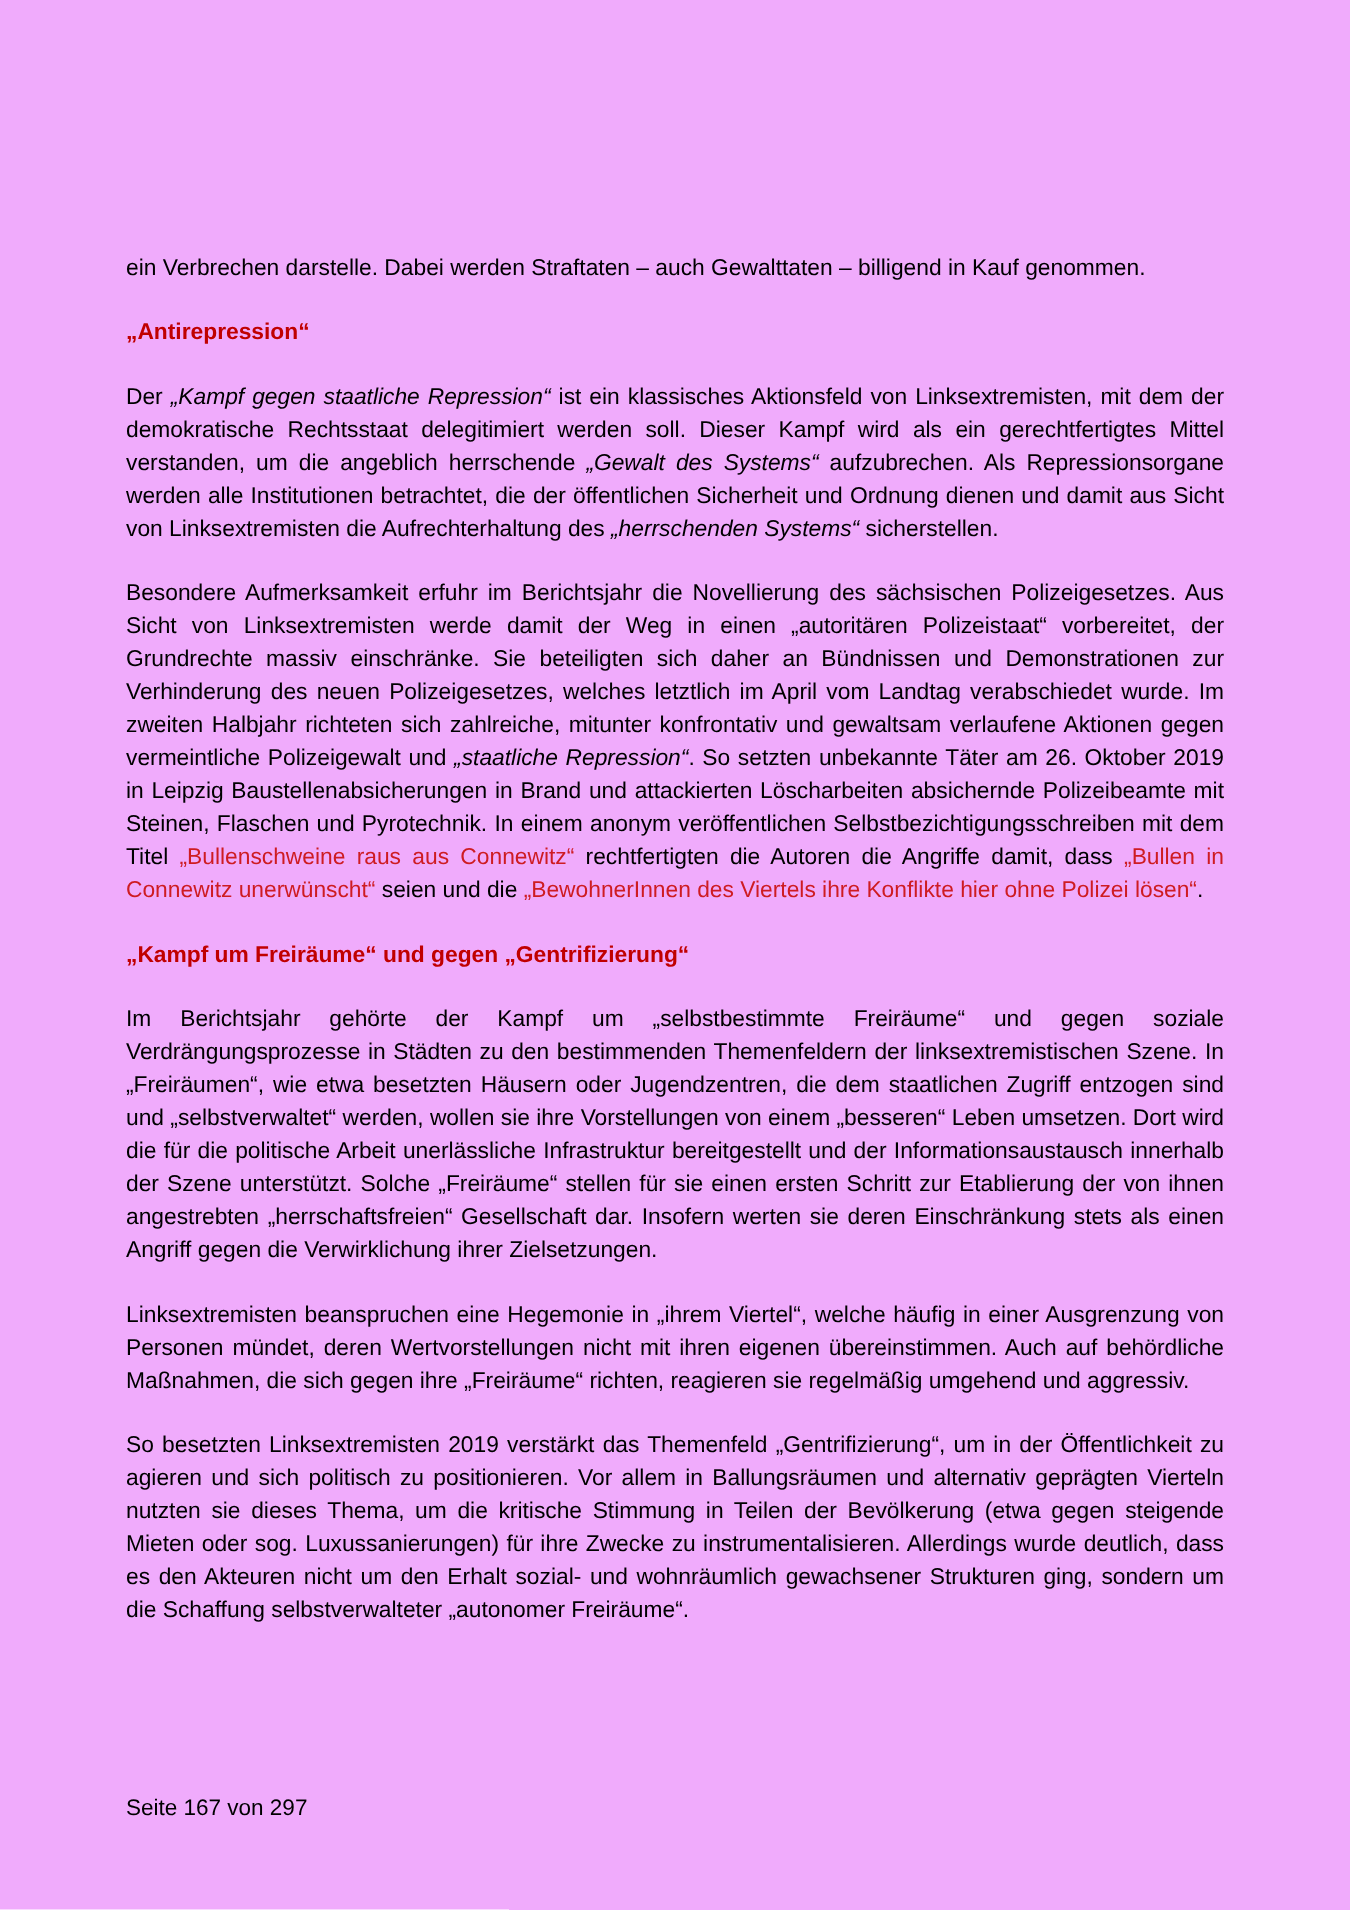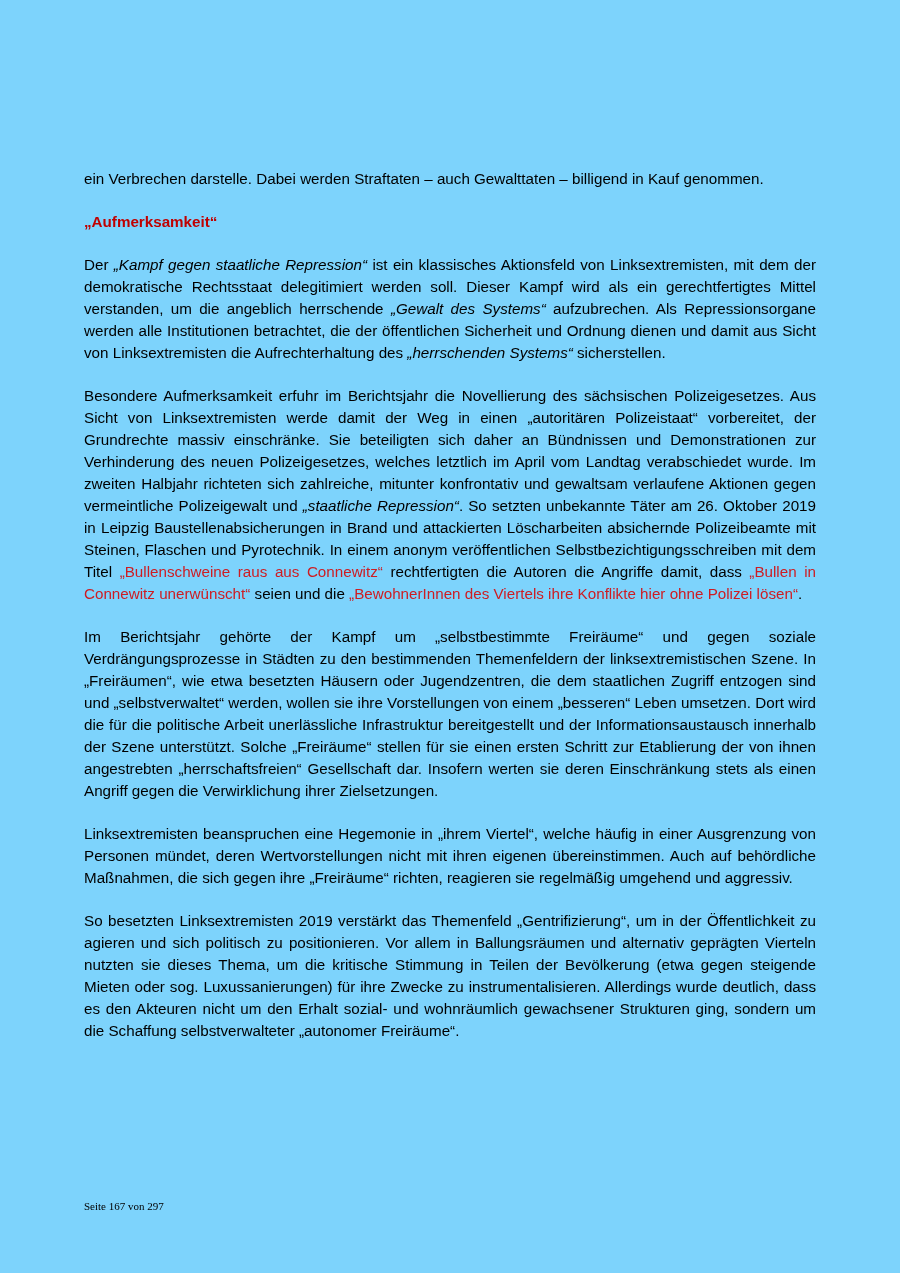--- a/index.html
+++ b/index.html
@@ -8,21 +8,21 @@
     background: #ffffff;
   }
   body {
     font-family: "Liberation Sans", sans-serif;
     color: #000000;
   }
   .page {
     position: relative;
     width: 900px;
     height: 1273px;
-    background: #7dd3fc;
+    background: #f0abfc;
     overflow: hidden;
     box-sizing: border-box;
   }
   .content {
     position: absolute;
     left: 84px;
     top: 168px;
     width: 732px;
   }
   p.body-para {
@@ -51,41 +51,41 @@
   }
   i, em {
   }
   .red-italic {
     color: #CE1C22;
   }
   .footer {
     position: absolute;
     left: 84px;
     top: 1195px;
-    font-size: 11px;
+    font-size: 15px;
     line-height: 22px;
     color: #000000;
-    font-family: Liberation Serif, serif;
   }
 </style>
 </head>
 <body>
 
 <div class="page">
 
   <div class="content">
 
     <p class="body-para">ein Verbrechen darstelle. Dabei werden Straftaten – auch Gewalttaten – billigend in Kauf genommen.</p>
 
-    <h2 class="section-heading">„Aufmerksamkeit“</h2>
+    <h2 class="section-heading">„Antirepression“</h2>
 
     <p class="body-para"><span>Der </span><i>„Kampf gegen staatliche Repression“</i><span> ist ein klassisches Aktionsfeld von Linksextremisten, mit dem der demokratische Rechtsstaat delegitimiert werden soll. Dieser Kampf wird als ein gerechtfertigtes Mittel verstanden, um die angeblich herrschende </span><i>„Gewalt des Systems“</i><span> aufzubrechen. Als Repressionsorgane werden alle Institutionen betrachtet, die der öffentlichen Sicherheit und Ordnung dienen und damit aus Sicht von Linksextremisten die Aufrechterhaltung des </span><i>„herrschenden Systems“</i><span> sicherstellen.</span></p>
 
     <p class="body-para"><span>Besondere Aufmerksamkeit erfuhr im Berichtsjahr die Novellierung des sächsischen Polizeigesetzes. Aus Sicht von Linksextremisten werde damit der Weg in einen „autoritären Polizeistaat“ vorbereitet, der Grundrechte massiv einschränke. Sie beteiligten sich daher an Bündnissen und Demonstrationen zur Verhinderung des neuen Polizeigesetzes, welches letztlich im April vom Landtag verabschiedet wurde. Im zweiten Halbjahr richteten sich zahlreiche, mitunter konfrontativ und gewaltsam verlaufene Aktionen gegen vermeintliche Polizeigewalt und </span><i>„staatliche Repression“</i><span>. So setzten unbekannte Täter am 26. Oktober 2019 in Leipzig Baustellenabsicherungen in Brand und attackierten Löscharbeiten absichernde Polizeibeamte mit Steinen, Flaschen und Pyrotechnik. In einem anonym veröffentlichen Selbstbezichtigungsschreiben mit dem Titel </span><span class="red-italic">„Bullenschweine raus aus Connewitz“</span><span> rechtfertigten die Autoren die Angriffe damit, dass </span><span class="red-italic">„Bullen in Connewitz unerwünscht“</span><span> seien und die </span><span class="red-italic">„BewohnerInnen des Viertels ihre Konflikte hier ohne Polizei lösen“</span><span>.</span></p>
 
+    <h2 class="section-heading heading-gap-top">„Kampf um Freiräume“ und gegen „Gentrifizierung“</h2>
 
     <p class="body-para">Im Berichtsjahr gehörte der Kampf um „selbstbestimmte Freiräume“ und gegen soziale Verdrängungsprozesse in Städten zu den bestimmenden Themenfeldern der linksextremistischen Szene. In „Freiräumen“, wie etwa besetzten Häusern oder Jugendzentren, die dem staatlichen Zugriff entzogen sind und „selbstverwaltet“ werden, wollen sie ihre Vorstellungen von einem „besseren“ Leben umsetzen. Dort wird die für die politische Arbeit unerlässliche Infrastruktur bereitgestellt und der Informationsaustausch innerhalb der Szene unterstützt. Solche „Freiräume“ stellen für sie einen ersten Schritt zur Etablierung der von ihnen angestrebten „herrschaftsfreien“ Gesellschaft dar. Insofern werten sie deren Einschränkung stets als einen Angriff gegen die Verwirklichung ihrer Zielsetzungen.</p>
 
     <p class="body-para">Linksextremisten beanspruchen eine Hegemonie in „ihrem Viertel“, welche häufig in einer Ausgrenzung von Personen mündet, deren Wertvorstellungen nicht mit ihren eigenen übereinstimmen. Auch auf behördliche Maßnahmen, die sich gegen ihre „Freiräume“ richten, reagieren sie regelmäßig umgehend und aggressiv.</p>
 
     <p class="body-para">So besetzten Linksextremisten 2019 verstärkt das Themenfeld „Gentrifizierung“, um in der Öffentlichkeit zu agieren und sich politisch zu positionieren. Vor allem in Ballungsräumen und alternativ geprägten Vierteln nutzten sie dieses Thema, um die kritische Stimmung in Teilen der Bevölkerung (etwa gegen steigende Mieten oder sog. Luxussanierungen) für ihre Zwecke zu instrumentalisieren. Allerdings wurde deutlich, dass es den Akteuren nicht um den Erhalt sozial- und wohnräumlich gewachsener Strukturen ging, sondern um die Schaffung selbstverwalteter „autonomer Freiräume“.</p>
 
   </div>
 
   <div class="footer">Seite 167 von 297</div>

